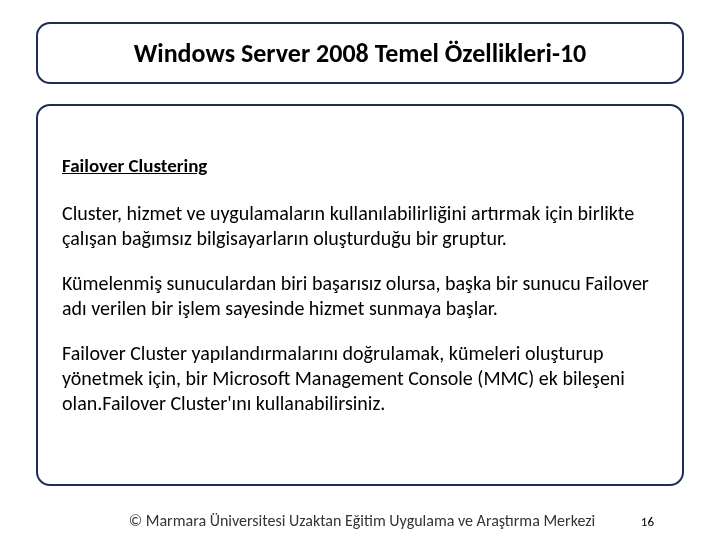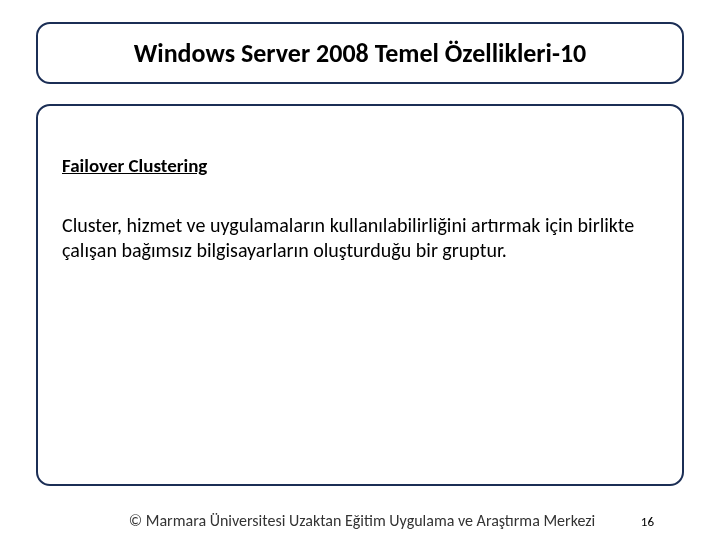--- a/index.html
+++ b/index.html
@@ -36,21 +36,21 @@
     height: 382px;
     border: 2.5px solid #1b2e55;
     border-radius: 14px;
     padding: 48px 24px 20px 24px;
   }
   .subheading {
     font-size: 19px;
     font-weight: 700;
     text-decoration: underline;
     color: #000;
-    margin-bottom: 36px;
+    margin-bottom: 24px;
   }
   .para {
     font-size: 20px;
     line-height: 1.25;
     color: #000;
     margin-bottom: 20px;
   }
   .footer {
     position: absolute;
     bottom: 10px;
@@ -73,18 +73,20 @@
 
 <div class="slide">
 
   <div class="title-box">
     <div class="title-text">Windows Server 2008 Temel Özellikleri-10</div>
   </div>
 
   <div class="content-box">
     <div class="subheading">Failover Clustering</div>
     <div class="para">Cluster, hizmet ve uygulamaların kullanılabilirliğini artırmak için birlikte çalışan bağımsız bilgisayarların oluşturduğu bir gruptur.</div>
+    <div class="para">Kümelenmiş sunuculardan biri başarısız olursa, başka bir sunucu Failover adı verilen bir işlem sayesinde hizmet sunmaya başlar.</div>
+    <div class="para">Failover Cluster yapılandırmalarını doğrulamak, kümeleri oluşturup yönetmek için, bir Microsoft Management Console (MMC) ek bileşeni olan.Failover Cluster'ını kullanabilirsiniz.</div>
   </div>
 
   <div class="footer">© Marmara Üniversitesi Uzaktan Eğitim Uygulama ve Araştırma Merkezi</div>
   <div class="page-num">16</div>
 
 </div>
 
 </body></html>

